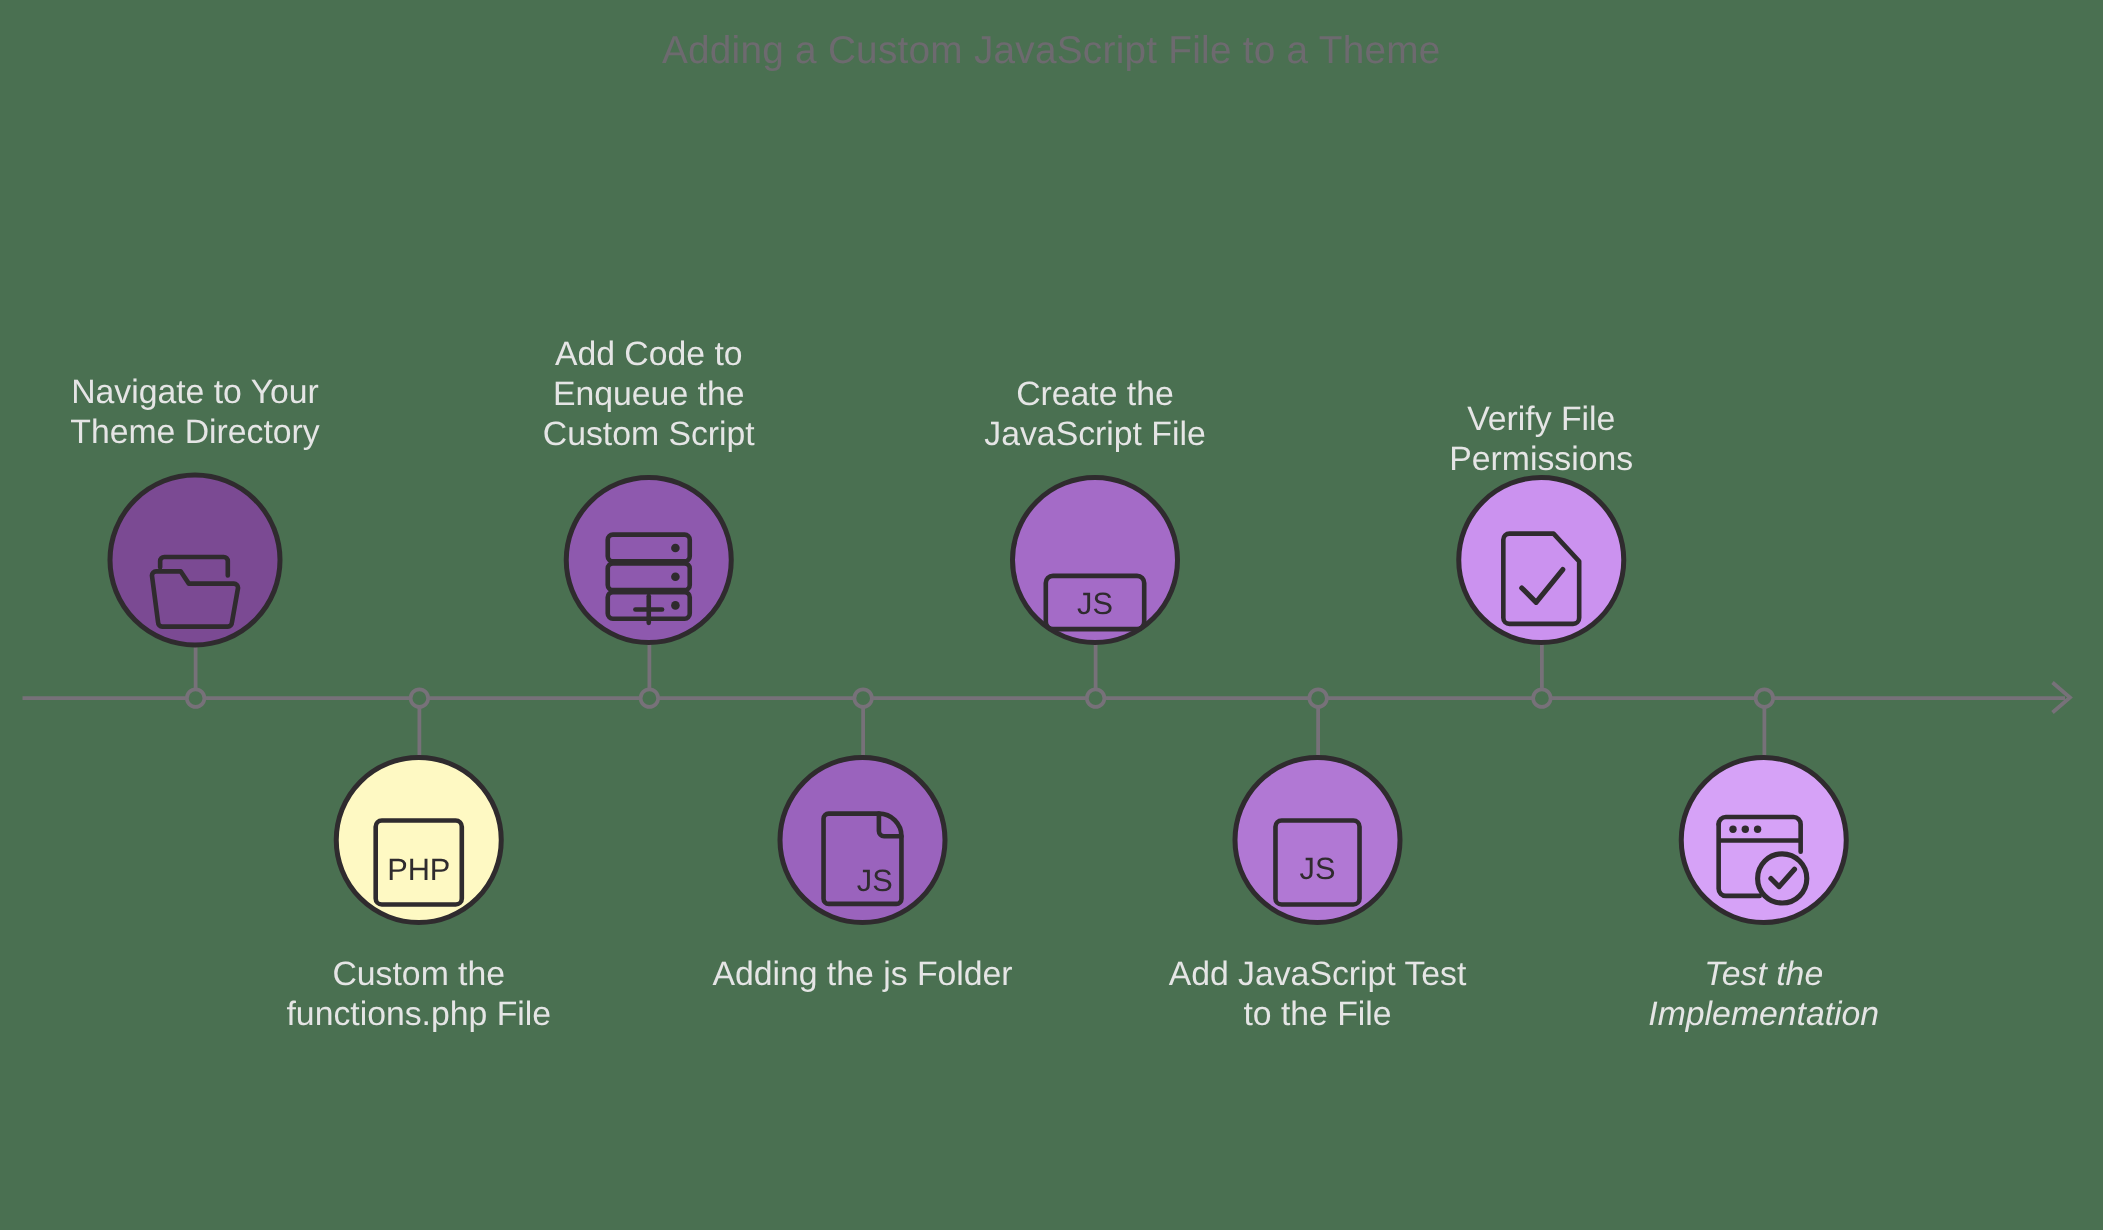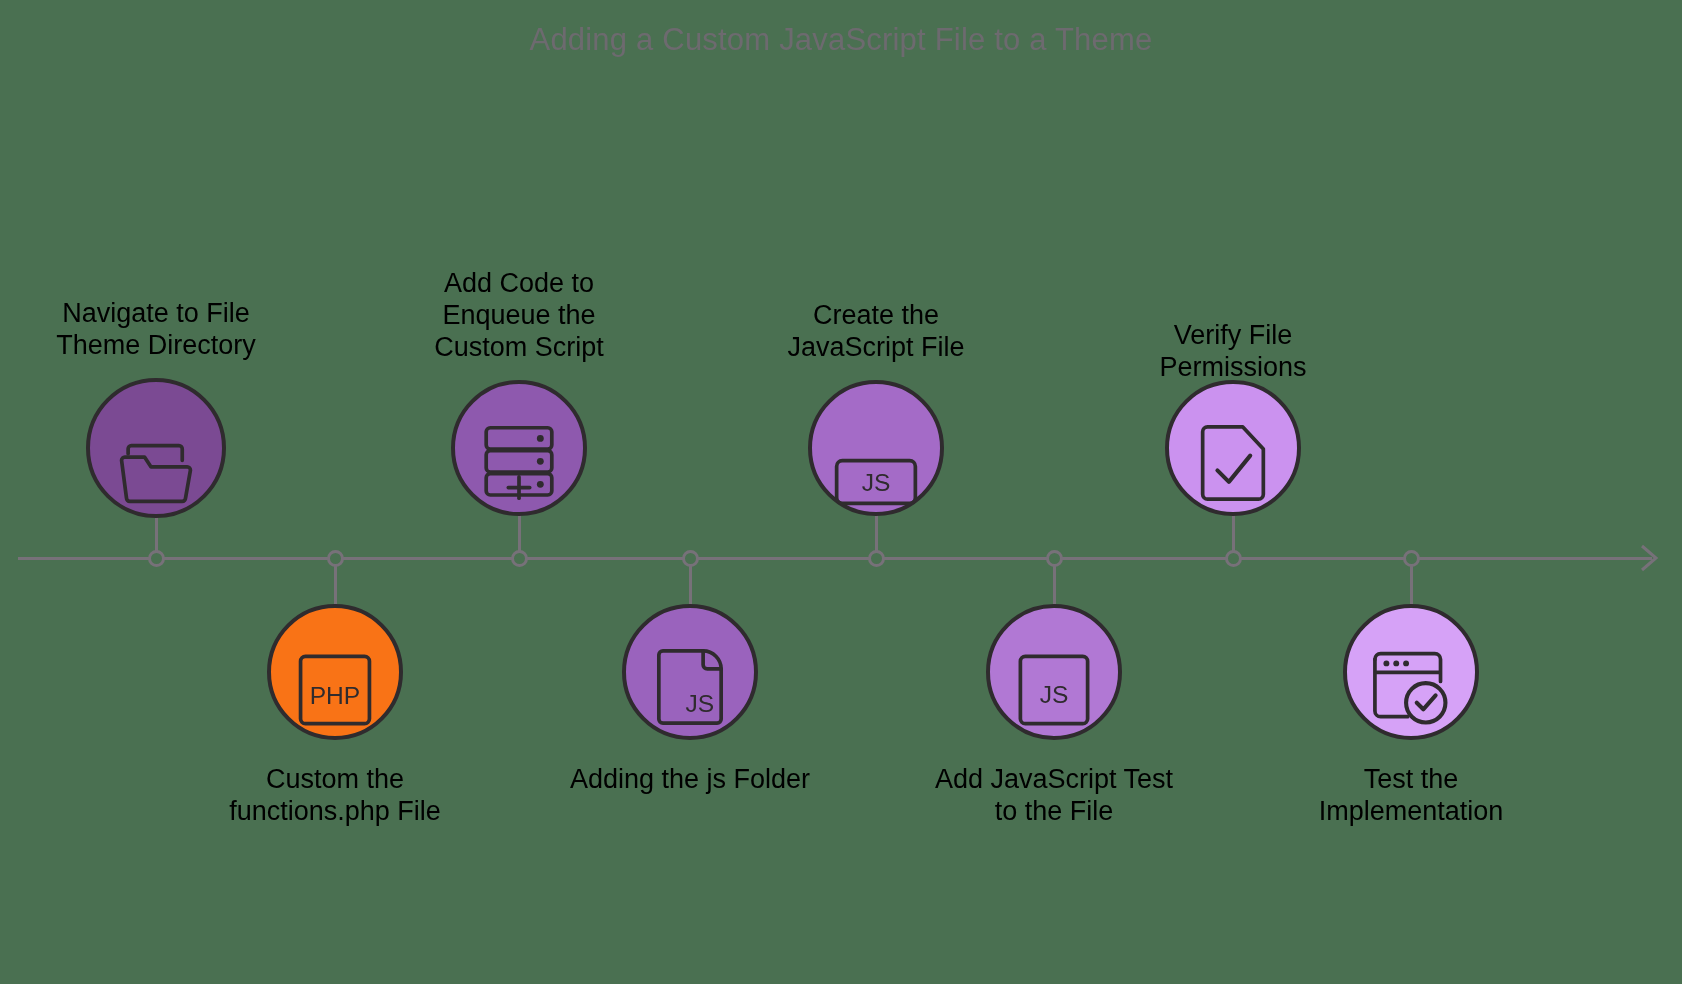--- a/index.html
+++ b/index.html
@@ -73,21 +73,21 @@
     box-sizing: border-box;
     display: flex;
     align-items: flex-end;
     justify-content: center;
   }
   .label {
     position: absolute;
     text-align: center;
     font-size: 27px;
     line-height: 1.18;
-    color: #000000;
+    color: #e5e5e5;
     font-weight: 400;
   }
   .icon-svg {
     display: block;
   }
   .icon-text {
     font-family: "Liberation Sans", sans-serif;
     font-size: 30px;
     font-weight: 400;
     fill: #2f2b2e;
@@ -109,24 +109,24 @@
       <div class="connector" style="left: 154.5px; top: 516px; height: 42px;"></div>
       <div class="axis-dot" style="left: 147.5px; top: 549.5px;"></div>
       <div class="circle" style="left: 86px; top: 378px; width: 140px; height: 140px; background: rgb(123, 74, 147);">
         <span style="line-height: 0; transform: scale(0.82);">
           <svg class="icon-svg" width="96" height="86" viewBox="0 0 96 86">
         <path d="M14 22 V16 a4 4 0 0 1 4-4 H76 a4 4 0 0 1 4 4 V30" fill="none" stroke="#2f2b2e" stroke-width="4.5" stroke-linejoin="round" stroke-linecap="round"></path>
         <path d="M6 30 a4 4 0 0 1 4-4 H34 l8 12 H86 a4 4 0 0 1 4 4 L84 76 a4 4 0 0 1 -4 4 H16 a4 4 0 0 1 -4-4 Z" fill="none" stroke="#2f2b2e" stroke-width="4.5" stroke-linejoin="round" stroke-linecap="round"></path>
       </svg>
         </span>
       </div>
-      <div class="label" style="width: 250px; left: 31px; top: auto; bottom: 622px;">Navigate to File Theme Directory</div>
+      <div class="label" style="width: 250px; left: 31px; top: auto; bottom: 622px;">Navigate to Your Theme Directory</div>
       <div class="connector" style="left: 333.5px; top: 558px; height: 48px;"></div>
       <div class="axis-dot" style="left: 326.5px; top: 549.5px;"></div>
-      <div class="circle" style="left: 267px; top: 604px; width: 136px; height: 136px; background: #f97316;">
+      <div class="circle" style="left: 267px; top: 604px; width: 136px; height: 136px; background: #fef9c3;">
         <span style="line-height: 0; transform: scale(0.82);">
           <svg class="icon-svg" width="94" height="92" viewBox="0 0 94 92">
         <rect x="5" y="5" width="84" height="82" rx="6" fill="none" stroke="#2f2b2e" stroke-width="4.5" stroke-linejoin="round" stroke-linecap="round"></rect>
         <text class="icon-text" x="47" y="63" text-anchor="middle" font-size="33">PHP</text>
       </svg>
         </span>
       </div>
       <div class="label" style="width: 250px; left: 210px; top: 764px;">Custom the functions.php File</div>
       <div class="connector" style="left: 517.5px; top: 514px; height: 44px;"></div>
       <div class="axis-dot" style="left: 510.5px; top: 549.5px;"></div>
@@ -200,15 +200,15 @@
         <path d="M6 13 V76 a7 7 0 0 0 7 7 H46" fill="none" stroke="#2f2b2e" stroke-width="4.5" stroke-linejoin="round" stroke-linecap="round"></path>
         <line x1="6" y1="29" x2="86" y2="29" stroke="#2f2b2e" stroke-width="4.5"></line>
         <circle cx="20" cy="18" r="3.6" fill="#2f2b2e"></circle>
         <circle cx="32" cy="18" r="3.6" fill="#2f2b2e"></circle>
         <circle cx="44" cy="18" r="3.6" fill="#2f2b2e"></circle>
         <circle cx="68" cy="66" r="24" fill="none" stroke="#2f2b2e" stroke-width="5"></circle>
         <path d="M57 66 L65 74 L80 57" fill="none" stroke="#2f2b2e" stroke-width="5" stroke-linecap="round" stroke-linejoin="round"></path>
       </svg>
         </span>
       </div>
-      <div class="label" style="width: 250px; left: 1286px; top: 764px;">Test the Implementation</div>
+      <div class="label" style="width: 250px; left: 1286px; top: 764px; font-style: italic;">Test the Implementation</div>
     </div>
 </div>
 
 </body></html>

